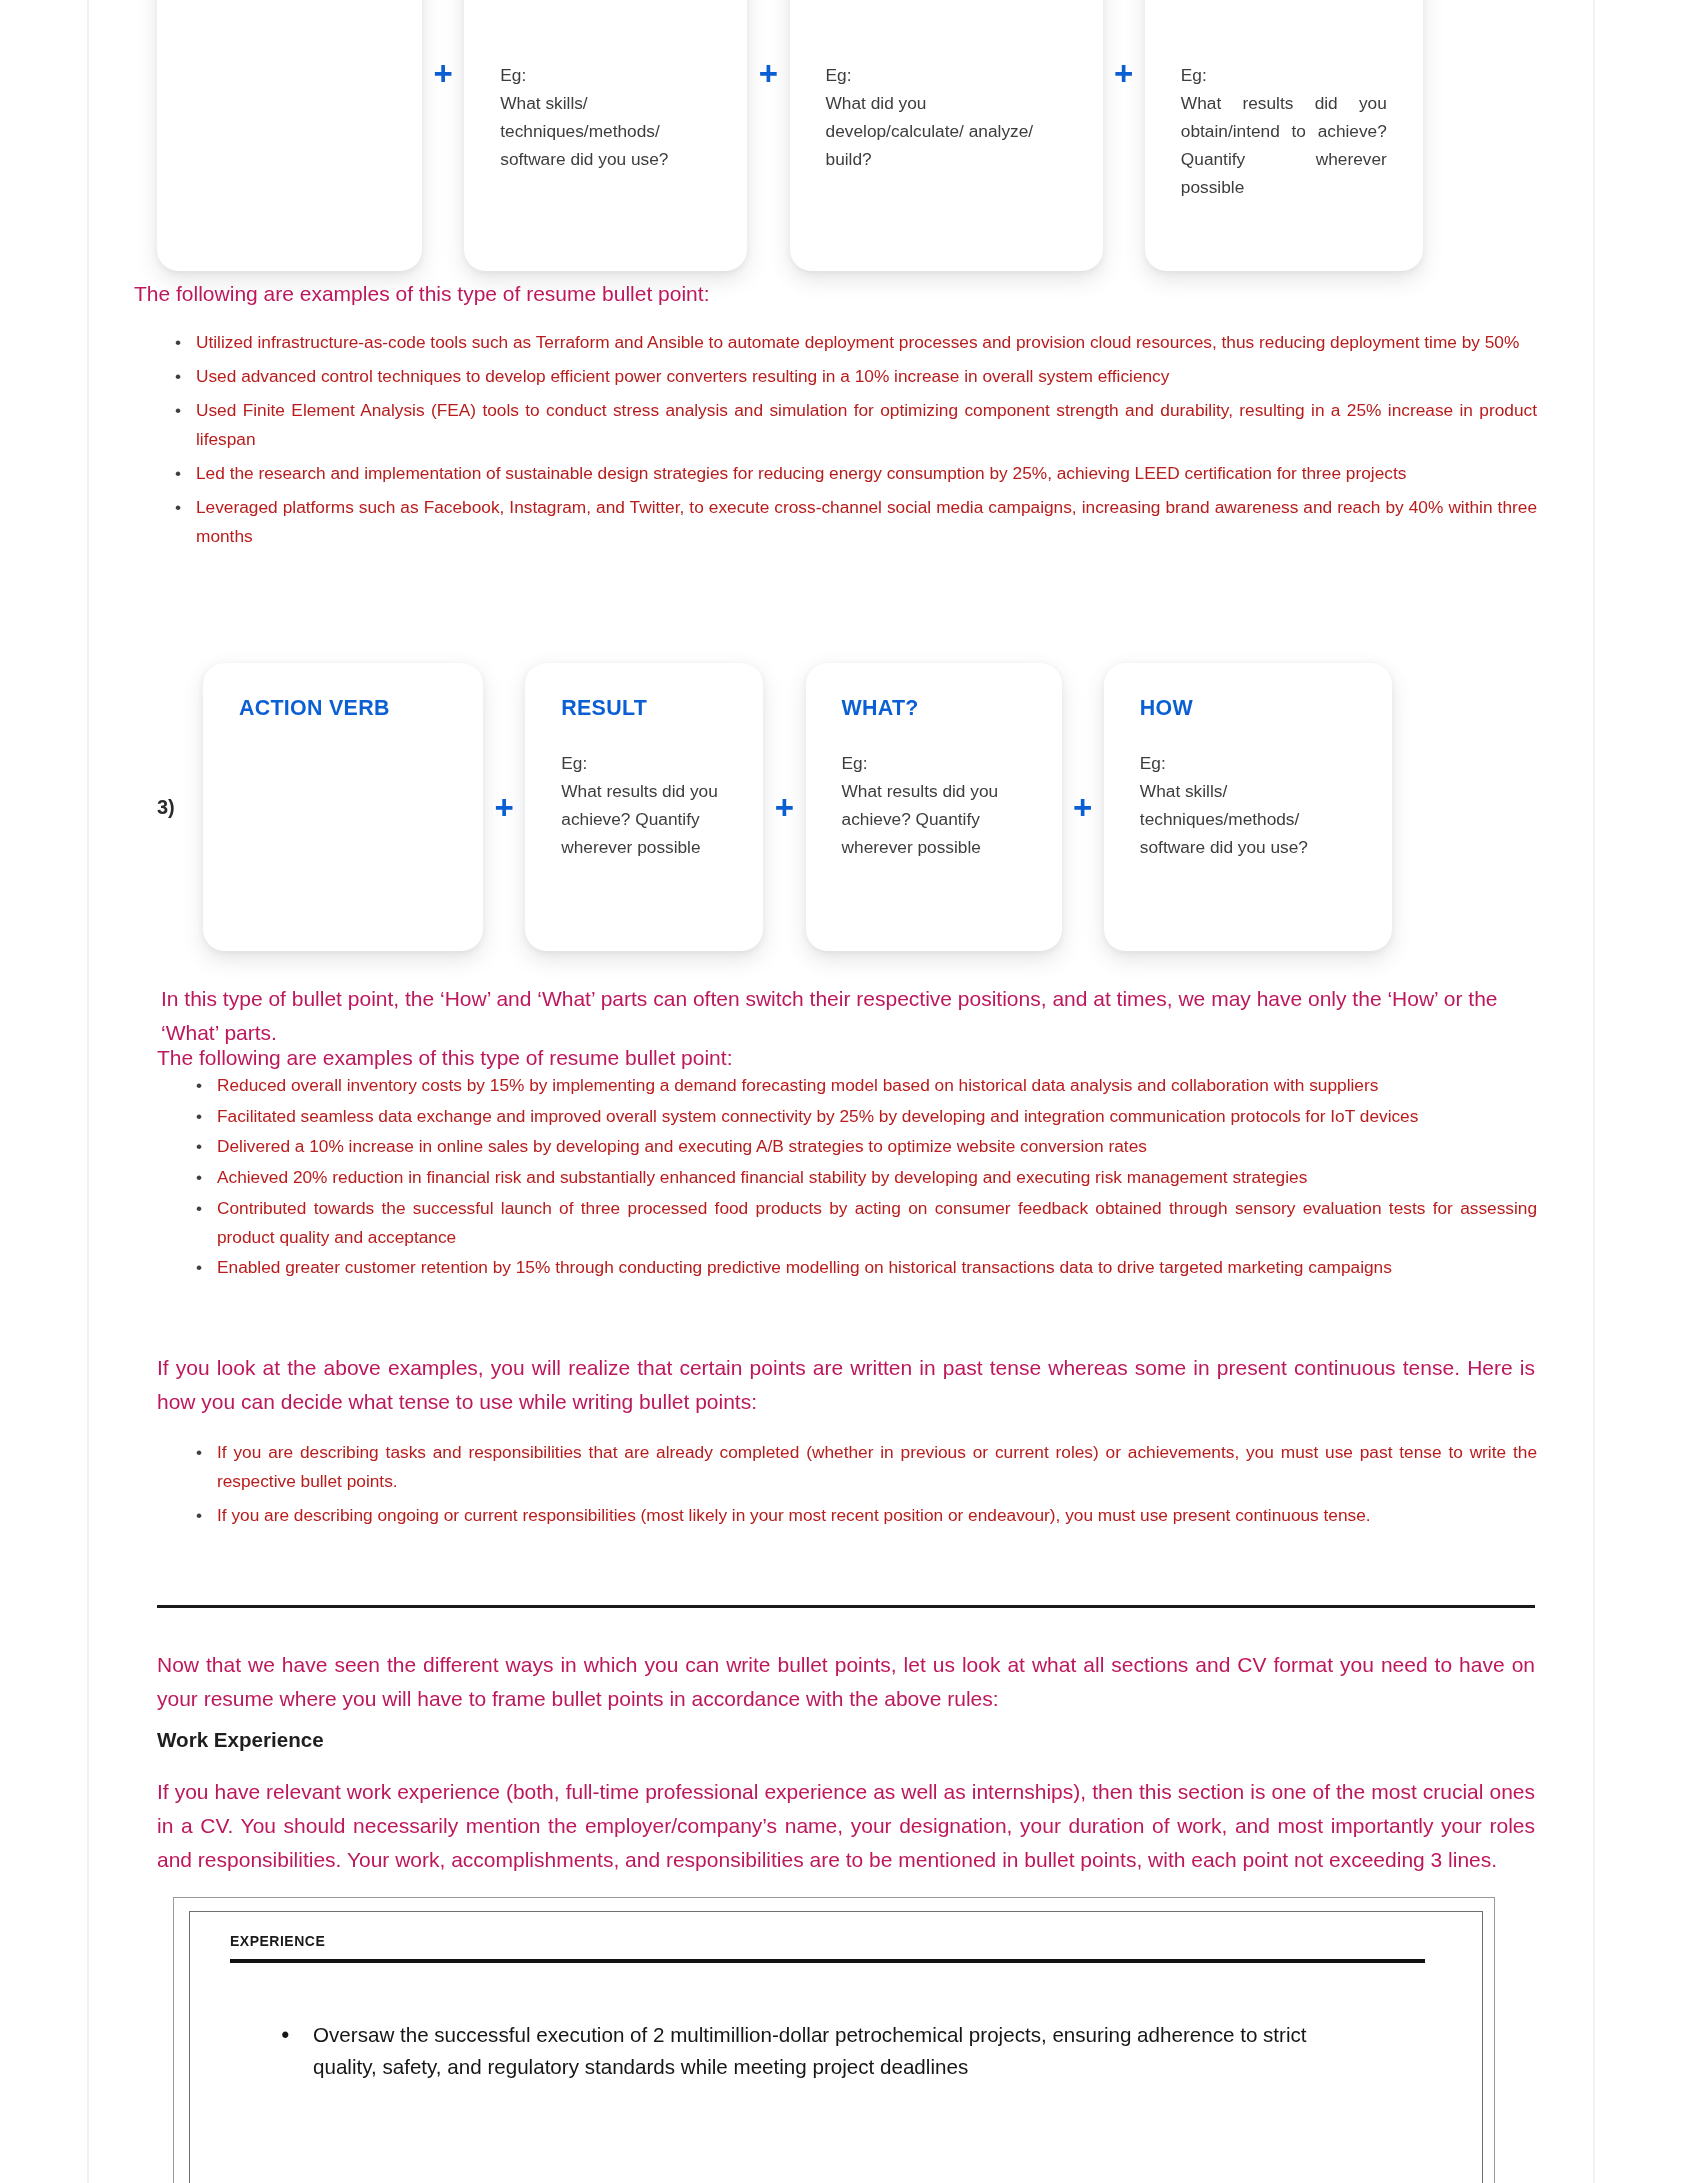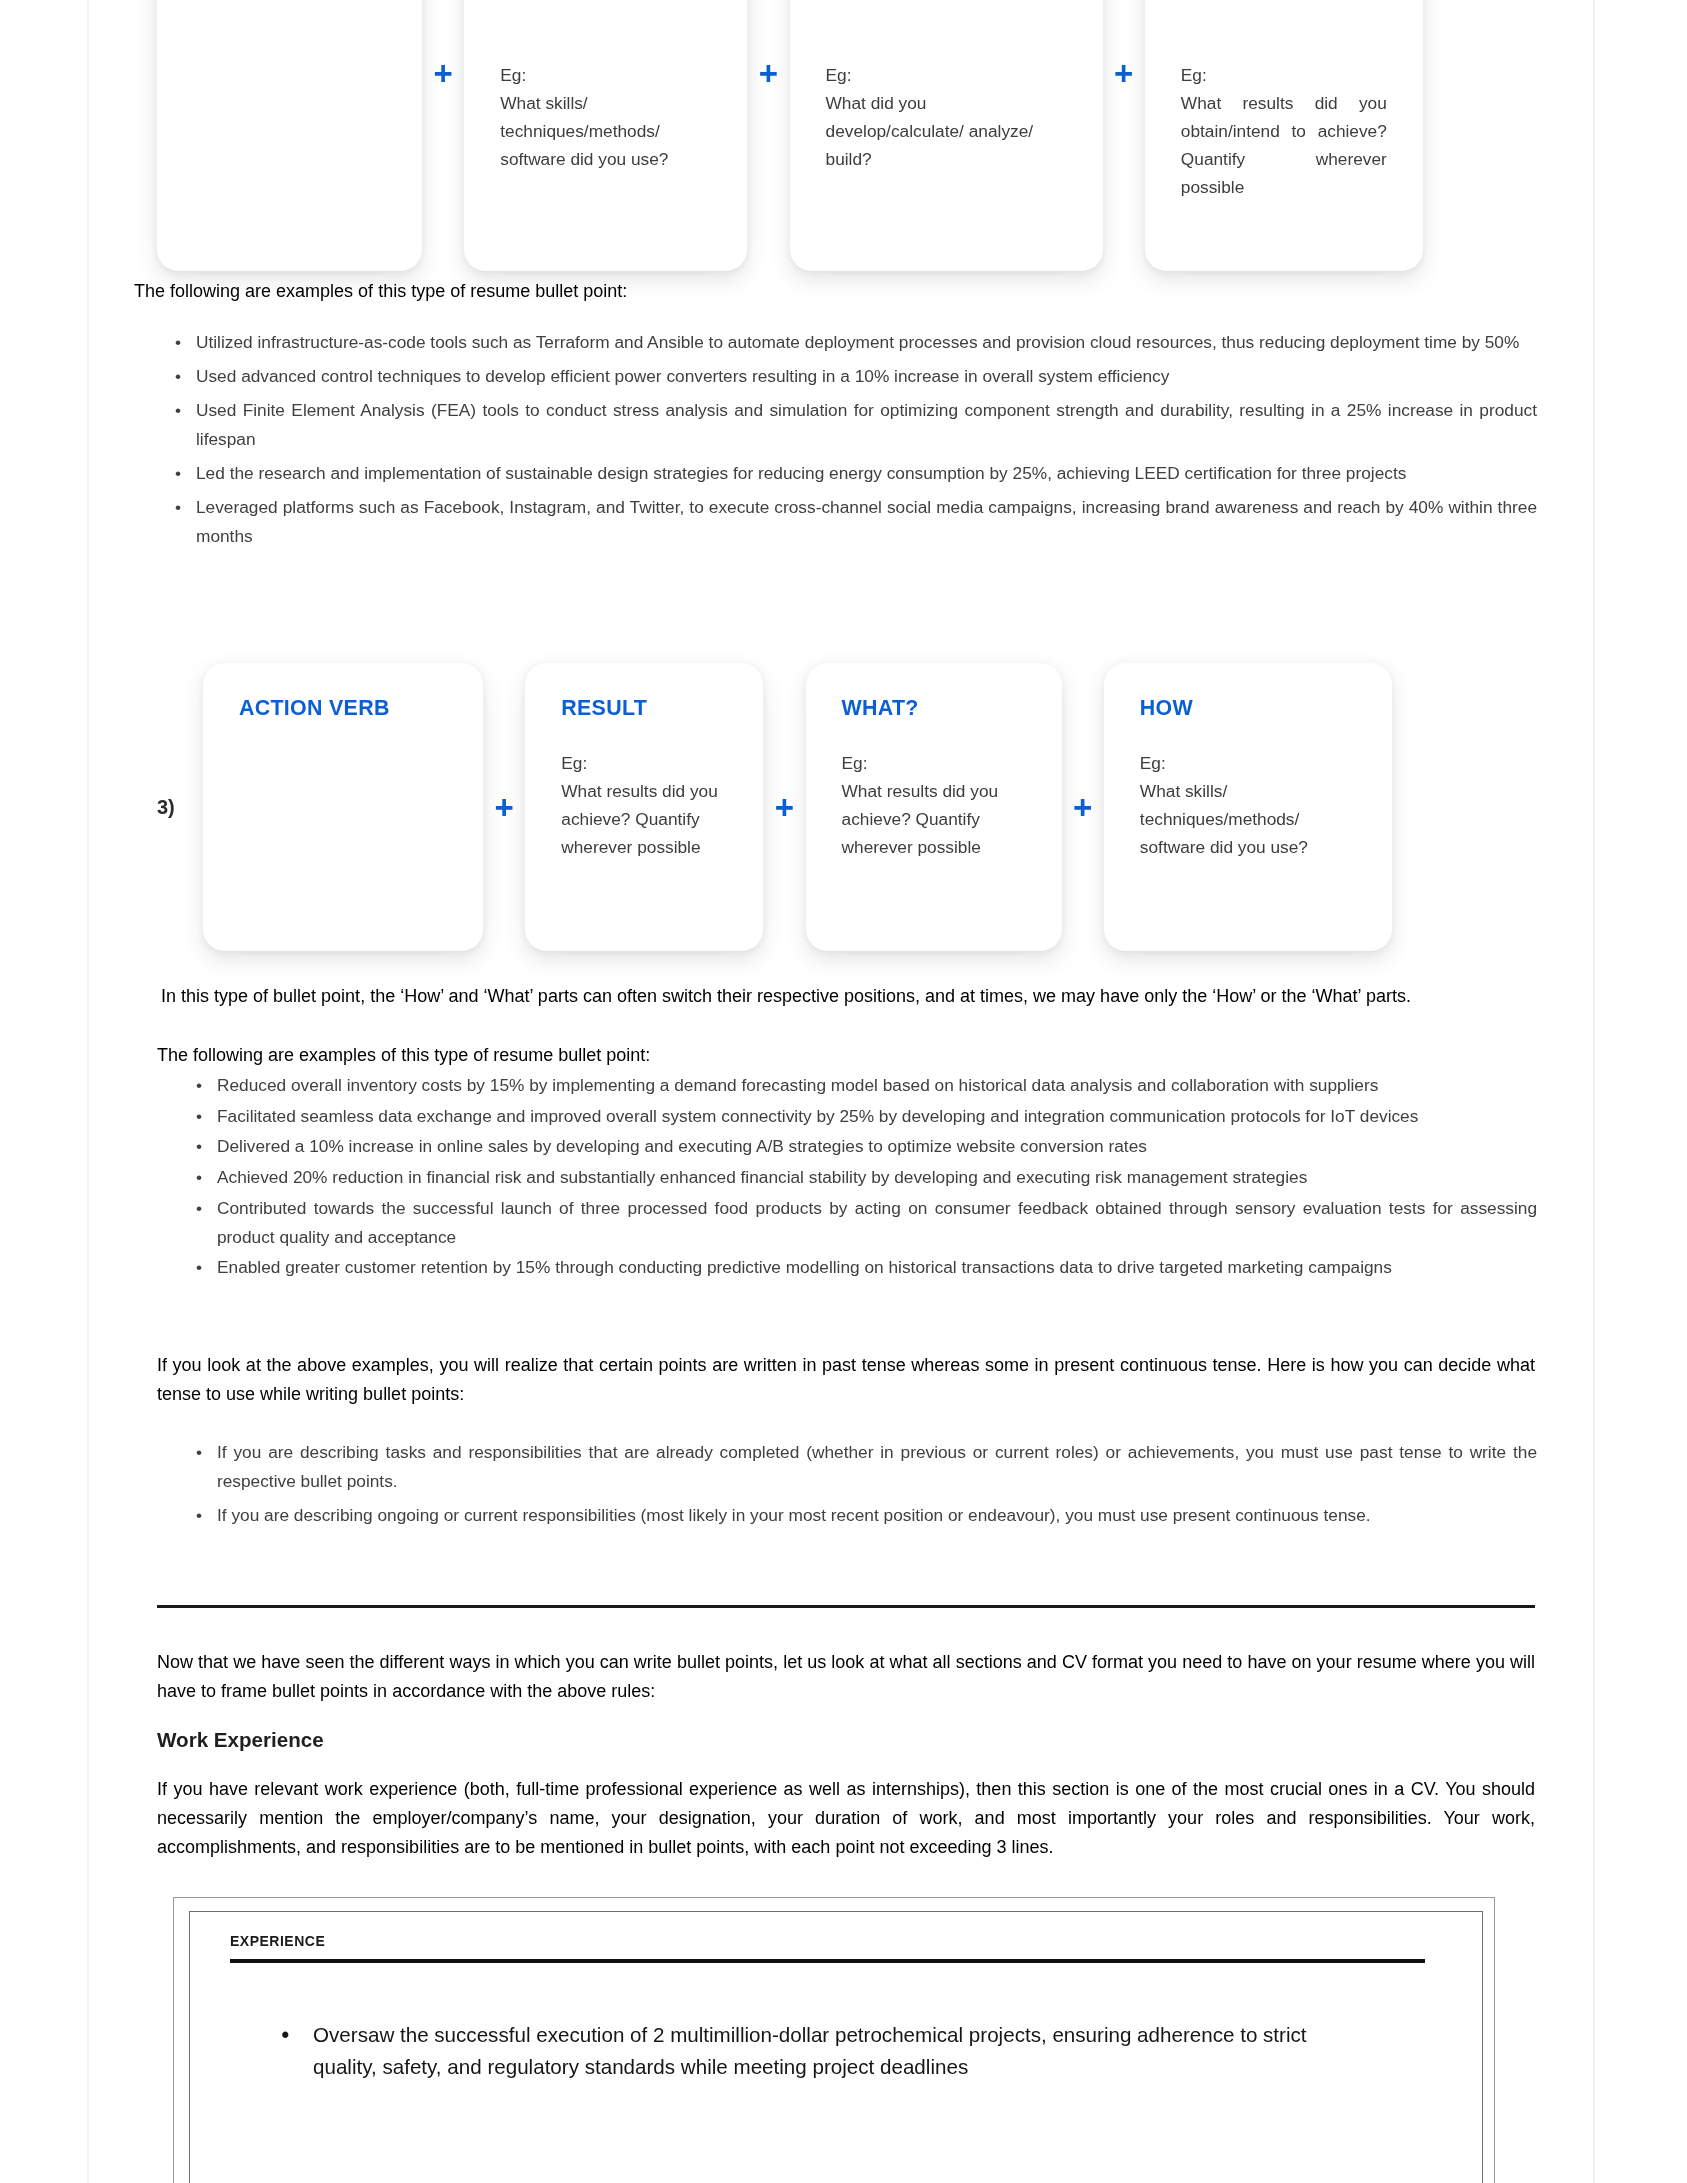--- a/index.html
+++ b/index.html
@@ -107,35 +107,35 @@
   }
   #strip-3 .card { height: 288px; }
   #strip-3 .card.c0 { width: 280px; }
   #strip-3 .card.c1 { width: 238px; }
   #strip-3 .card.c2 { width: 256px; }
   #strip-3 .card.c3 { width: 288px; }
 
   
   .para {
     position: absolute;
-    font-size: 18px;
+    font-size: 21px;
     line-height: 1.62;
-    color: #000000;
+    color: #be185d;
     text-align: justify;
   }
 
   ul.bullets {
     position: absolute;
     list-style: none;
   }
   ul.bullets > li {
     position: relative;
     font-size: 17.3px;
     line-height: 1.68;
-    color: #404040;
+    color: #b91c1c;
     padding-left: 31px;
     text-align: justify;
   }
   ul.bullets > li::before {
     content: "\2022";
     position: absolute;
     left: 10px;
     top: 0;
     color: #3f3f3f;
     font-size: 17.3px;

